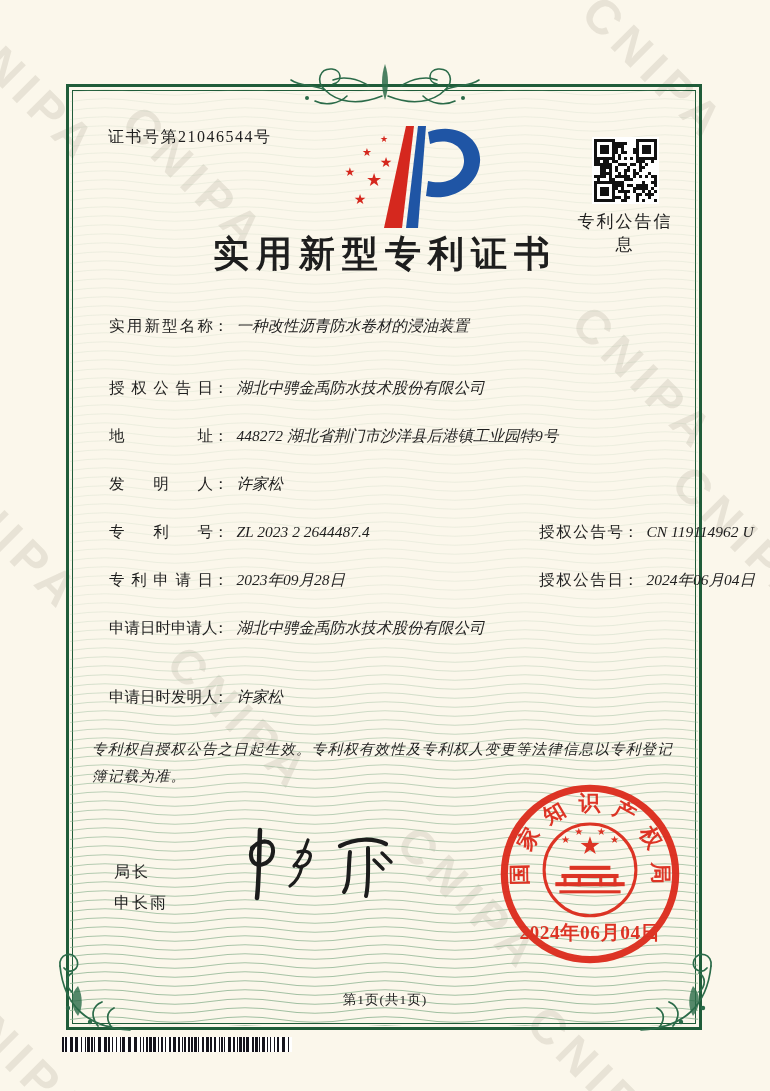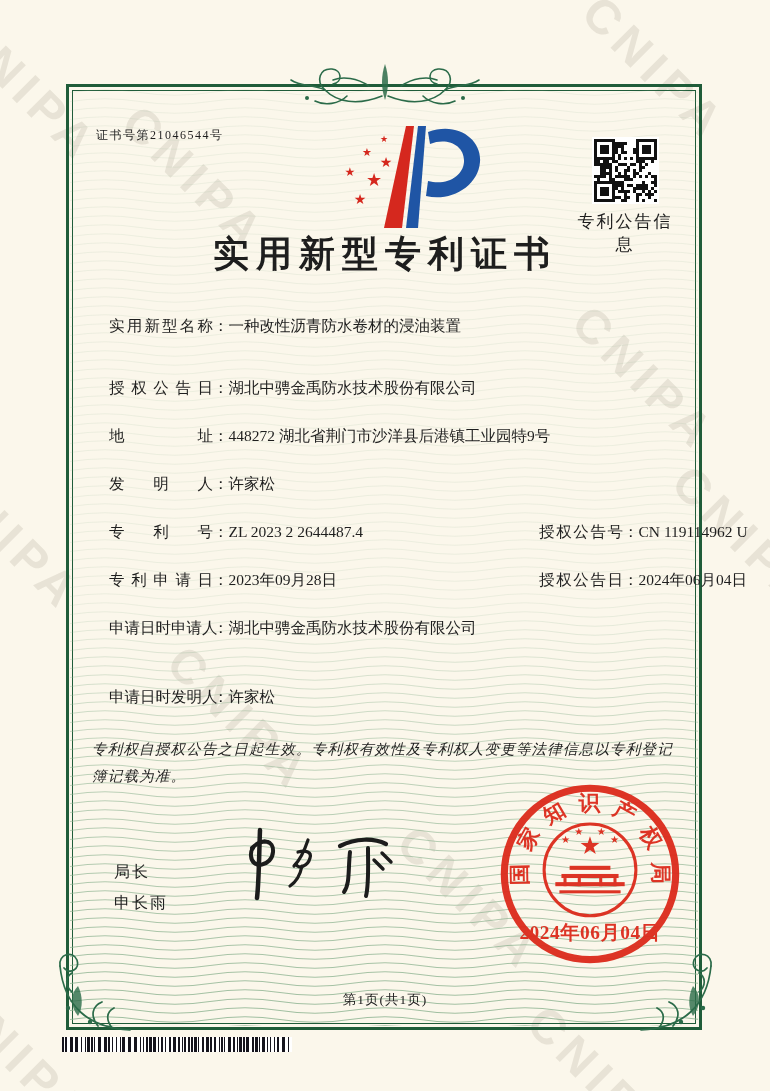--- a/index.html
+++ b/index.html
@@ -27,30 +27,30 @@
   }
   .waves{
     position:absolute;left:70px;top:88px;width:628px;height:938px;z-index:1;
     -webkit-mask-image:linear-gradient(to bottom,rgba(0,0,0,.12) 0%,rgba(0,0,0,.14) 55%,rgba(0,0,0,.55) 72%,rgba(0,0,0,.85) 100%);
     mask-image:linear-gradient(to bottom,rgba(0,0,0,.12) 0%,rgba(0,0,0,.14) 55%,rgba(0,0,0,.55) 72%,rgba(0,0,0,.85) 100%);
   }
   .ornament-top{position:absolute;left:285px;top:56px;z-index:2;}
   .corner{position:absolute;z-index:2;}
   .corner.left{left:48px;top:948px;}
   .corner.right{left:637px;top:948px;transform:scaleX(-1);}
-  .cert-no{position:absolute;left:96px;top:127px;font-size:12px;letter-spacing:1.5px;z-index:2;}
+  .cert-no{position:absolute;left:108px;top:127px;font-size:16px;letter-spacing:1.5px;z-index:2;}
   .logo{position:absolute;left:338px;top:124px;z-index:2;}
   .qr{position:absolute;left:592px;top:137px;z-index:2;background:#fff;padding:2px;}
   .qr-label{position:absolute;left:570px;top:210px;width:110px;text-align:center;font-size:17px;letter-spacing:2px;z-index:2;}
   .title{position:absolute;left:0;top:230px;width:770px;text-align:center;
     font-size:36px;font-weight:bold;letter-spacing:7px;z-index:2;}
   .row{position:absolute;left:95px;font-size:15.5px;z-index:2;white-space:nowrap;}
   .row-label{display:inline-block;width:104px;text-align:justify;text-align-last:justify;vertical-align:top;margin-left:14px;}
   .row-colon{display:inline-block;}
-  .row-value{display:inline-block;}
+  .row-value{display:inline-block;margin-left:8px;font-style:italic;}
   .col2{position:absolute;left:430px;top:0;white-space:nowrap;}
   .col2 .row-label{width:84px;}
   .r1{top:316px;} .r2{top:378px;} .r3{top:426px;} .r4{top:474px;}
   .r5{top:522px;} .r6{top:570px;} .r7{top:618px;} .r8{top:687px;}
   .statement{position:absolute;left:92px;top:736px;width:592px;z-index:2;
     font-style:italic;font-size:14.5px;line-height:27px;letter-spacing:1.2px;}
   .statement .st-line1{text-indent:2em;}
   .signer{position:absolute;left:114px;top:856px;z-index:2;
     font-family:"Liberation Sans","DejaVu Sans",sans-serif;font-size:16px;letter-spacing:2px;line-height:31px;color:#222;}
   .signature{position:absolute;left:222px;top:826px;z-index:3;}

